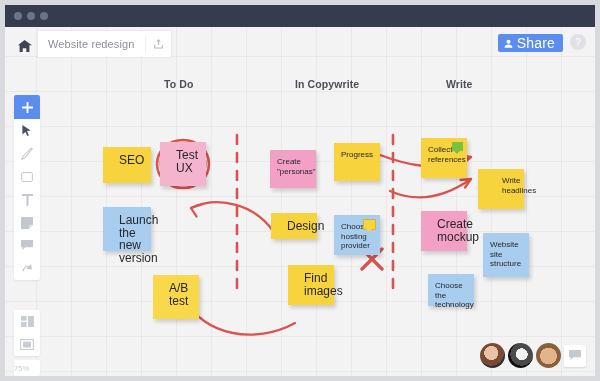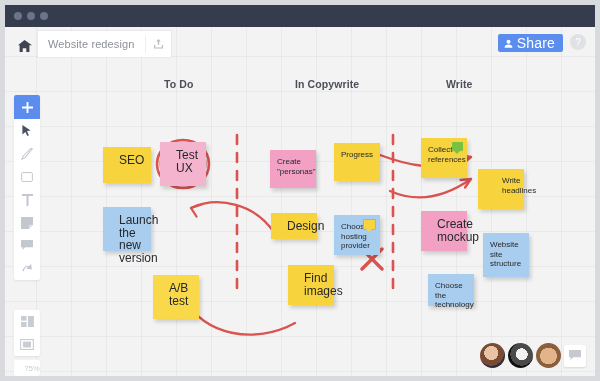--- a/index.html
+++ b/index.html
@@ -34,21 +34,21 @@
   .help-btn{position:absolute;right:9px;top:7px;width:16px;height:16px;border-radius:50%;
             background:#dfe1e4;color:#fff;font-size:10px;display:flex;align-items:center;
             justify-content:center;cursor:pointer;}
 
   
   .tool-group{position:absolute;left:9px;background:#fff;border-radius:2px;
               box-shadow:0 1px 2px rgba(0,0,0,.08);display:flex;flex-direction:column;align-items:center;}
   .tg-main{top:90px;width:26px;padding:0;}
   .tg-bottom{top:305px;width:26px;}
   .zoom-box{position:absolute;left:9px;top:355px;width:26px;height:16px;background:#fff;
-            border-radius:2px;display:flex;align-items:center;justify-content:flex-end;
+            border-radius:2px;display:flex;align-items:center;justify-content:flex-start;
             box-shadow:0 1px 2px rgba(0,0,0,.06);}
   .zoom-label{font-size:7.5px;color:#c9ccd1;letter-spacing:.2px;}
   .tool{width:26px;height:23px;display:flex;align-items:center;justify-content:center;cursor:pointer;}
   .tool.add{background:#5b8def;height:24px;border-radius:2px 2px 0 0;}
 
   
   .col-head{position:absolute;font-size:10.5px;color:#4c4f57;font-weight:bold;letter-spacing:.1px;}
 
   
   .note{position:absolute;box-sizing:border-box;padding:7px 16px;font-size:12px;

